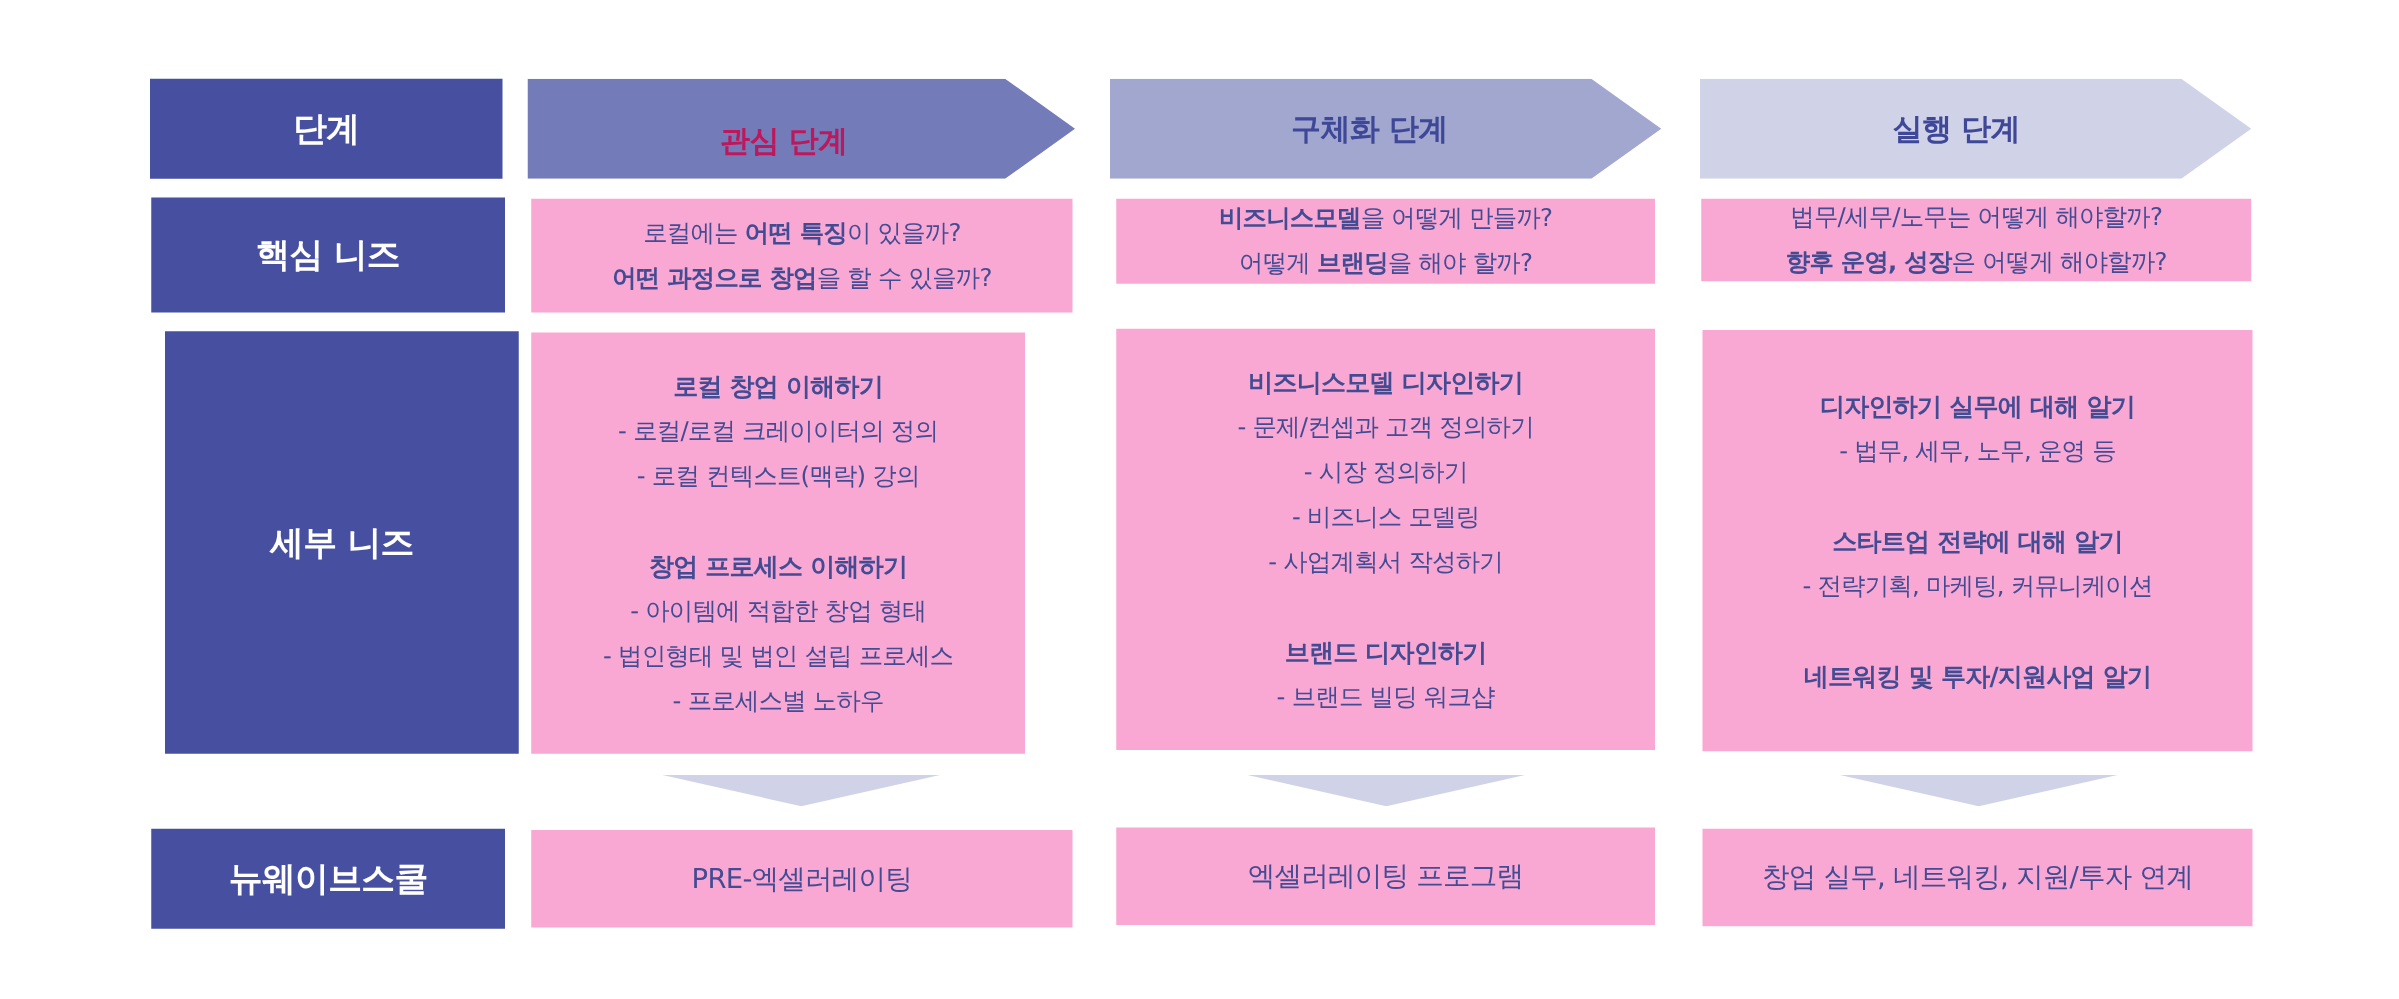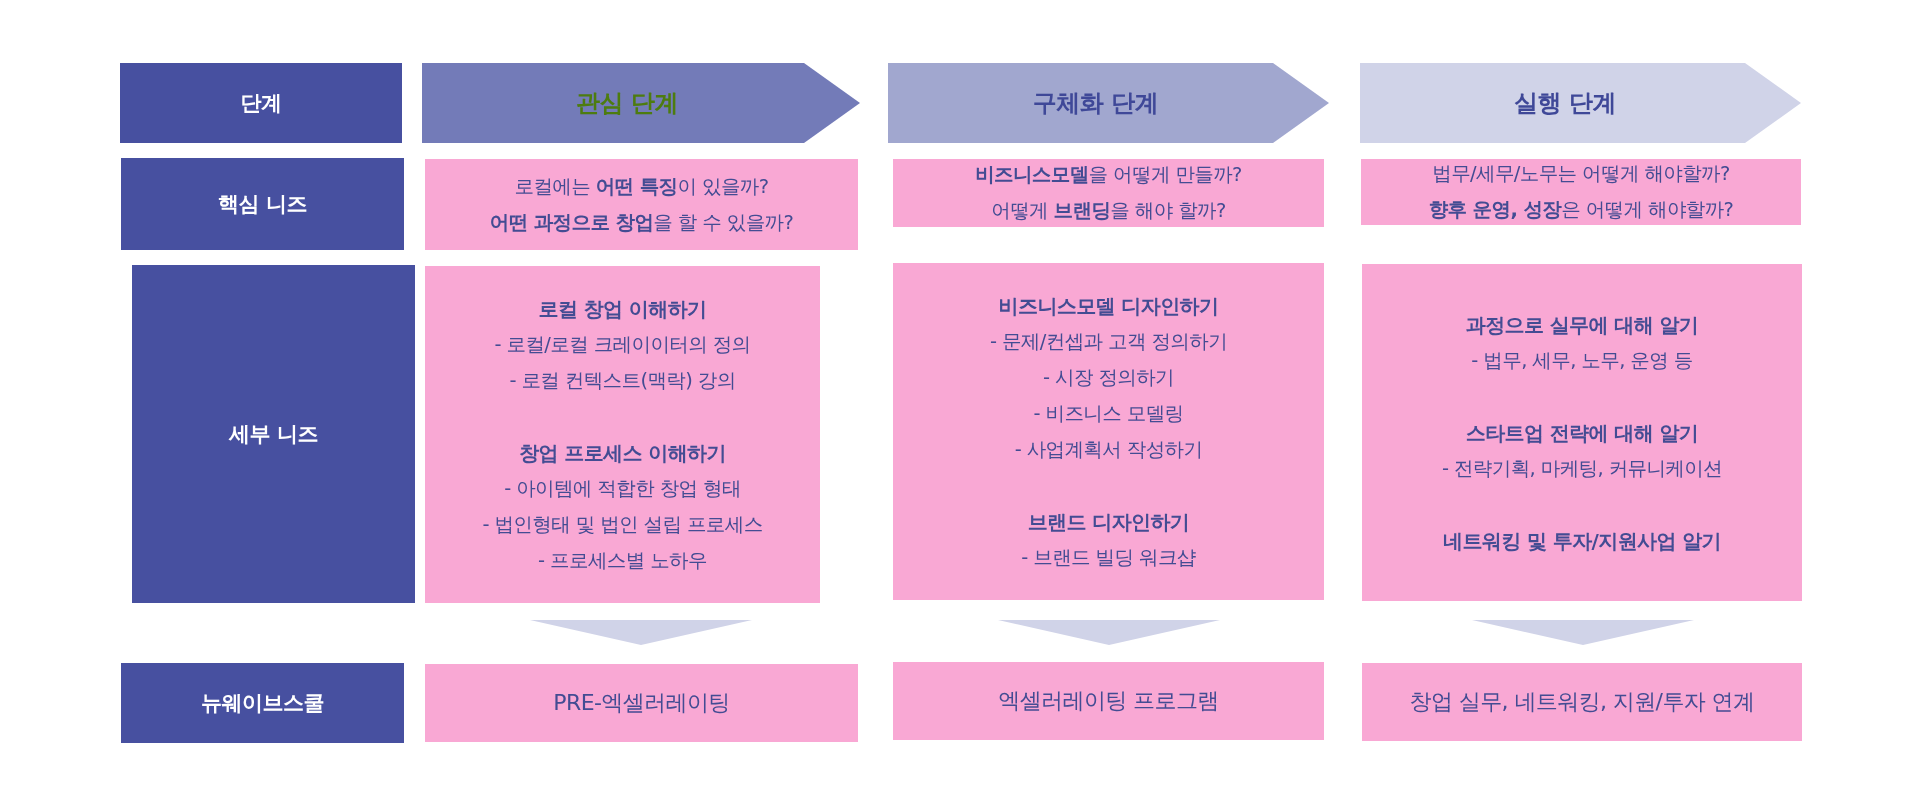--- a/index.html
+++ b/index.html
@@ -1,19 +1,19 @@
 <!DOCTYPE html>
 <html><head>
 <meta charset="utf-8">
 <style>
   html, body { margin: 0; padding: 0; background: #ffffff; }
   body { width: 1919px; height: 799px; position: relative; overflow: hidden;
          font-family: "DejaVu Sans", "Liberation Sans", sans-serif; }
   .abs { position: absolute; box-sizing: border-box; }
-  .label { background: #4750A0; color: #ffffff; font-weight: bold; font-size: 21px;
+  .label { background: #4750A0; color: #ffffff; font-weight: bold; font-size: 27px;
            display: flex; align-items: center; justify-content: center; letter-spacing: -0.5px; }
   .stage { display: flex; align-items: center; justify-content: center;
            font-weight: bold; font-size: 24px; letter-spacing: -0.5px; }
   .cell { background: #f9a8d4; color: #434C93; display: flex; flex-direction: column;
           align-items: center; justify-content: center; text-align: center;
           font-size: 19.5px; letter-spacing: -0.6px; }
   .cell .line { line-height: 36px; white-space: nowrap; }
   .cell b { font-weight: bold; }
   .cell .title { font-weight: bold; font-size: 20px; }
   .cell .gap { height: 36px; }
@@ -32,21 +32,21 @@
   <span>세부 니즈</span>
 </div>
 <div class="abs label" style="left:121px; top:663px; width:283px; height:80px;">
   <span>뉴웨이브스쿨</span>
 </div>
 
 <div class="abs" style="left:422px; top:63px; width:438px; height:80px;">
   <svg class="abs" width="438" height="80" style="left:0;top:0;">
     <polygon points="0,0 382,0 438,40 382,80 0,80" fill="#737BB8"></polygon>
   </svg>
-  <div class="abs stage" style="left:0; top:0; width:410px; height:80px; color:#4d7c0f;">
+  <div class="abs stage" style="left:0; top:10px; width:410px; height:80px; color:#be185d;">
     <span>관심 단계</span>
   </div>
 </div>
 <div class="abs" style="left:888px; top:63px; width:441px; height:80px;padding-left:32px;">
   <svg class="abs" width="441" height="80" style="left:0;top:0;">
     <polygon points="0,0 385,0 441,40 385,80 0,80" fill="#A1A7CF"></polygon>
   </svg>
   <div class="abs stage" style="left:0; top:0; width:415px; height:80px; color:#3F4898;">
     <span>구체화 단계</span>
   </div>
@@ -99,21 +99,21 @@
   <div class="line title">비즈니스모델 디자인하기</div>
   <div class="line">- 문제/컨셉과 고객 정의하기</div>
   <div class="line">- 시장 정의하기</div>
   <div class="line">- 비즈니스 모델링</div>
   <div class="line">- 사업계획서 작성하기</div>
   <div class="gap"></div>
   <div class="line title">브랜드 디자인하기</div>
   <div class="line">- 브랜드 빌딩 워크샵</div>
 </div>
 <div class="abs cell" style="left:1362px; top:264px; width:440px; height:337px;">
-  <div class="line title">과정으로 실무에 대해 알기</div>
+  <div class="line title">디자인하기 실무에 대해 알기</div>
   <div class="line">- 법무, 세무, 노무, 운영 등</div>
   <div class="gap"></div>
   <div class="line title">스타트업 전략에 대해 알기</div>
   <div class="line">- 전략기획, 마케팅, 커뮤니케이션</div>
   <div class="gap"></div>
   <div class="line title">네트워킹 및 투자/지원사업 알기</div>
 </div>
 
 <svg class="abs" width="222" height="25" style="left:530px; top:620px;">
   <polygon points="0,0 222,0 111,25" fill="#D0D3E8"></polygon>

